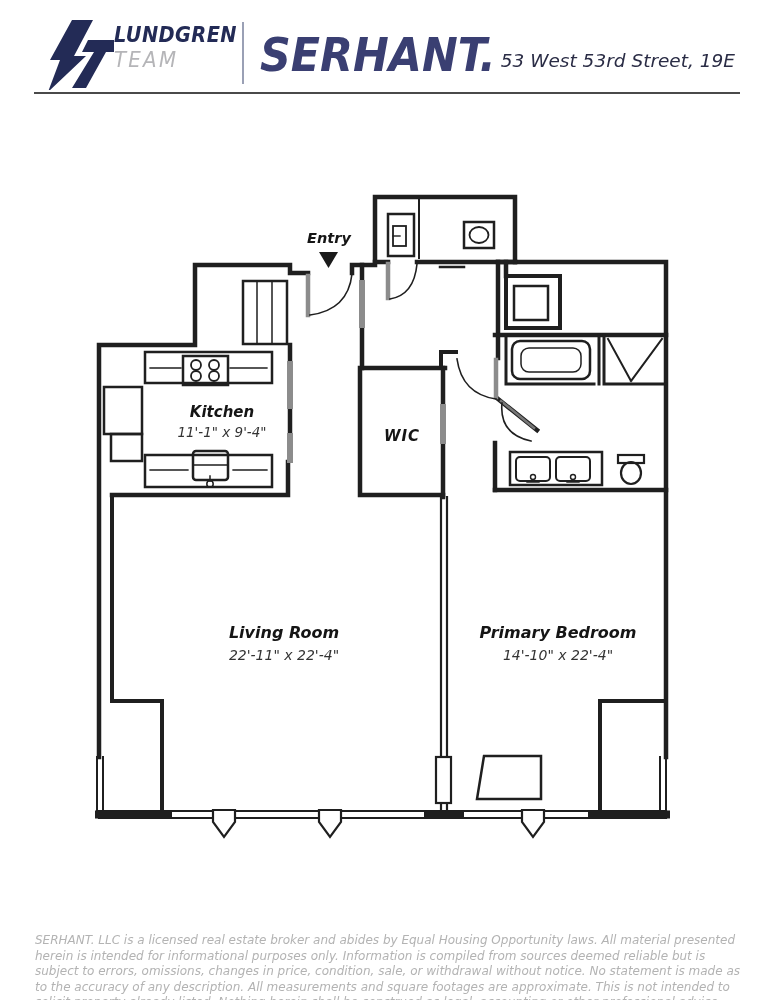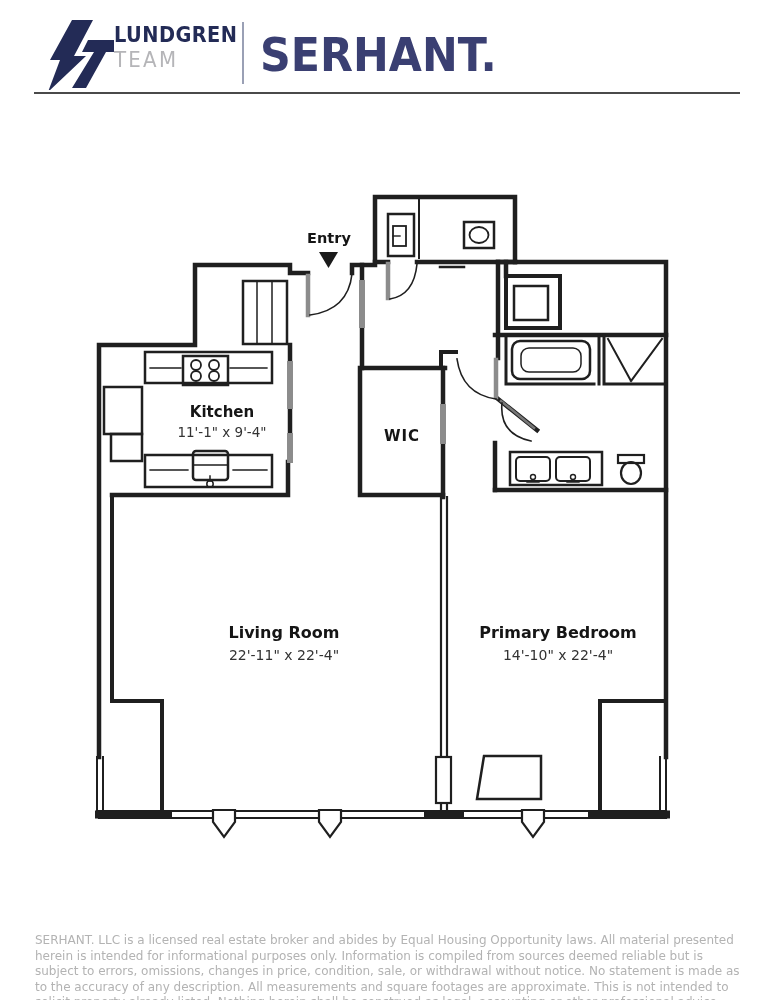--- a/index.html
+++ b/index.html
@@ -1,17 +1,17 @@
 <!DOCTYPE html>
 <html><head>
 <meta charset="utf-8">
 <style>
   html,body{margin:0;padding:0;background:#fff;}
   #page{position:relative;width:773px;height:1000px;background:#ffffff;overflow:hidden;
-        font-family:"DejaVu Sans","Liberation Sans",sans-serif;}
+        font-family:"DejaVu Sans","Liberation Sans",sans-serif;font-style:italic;}
   
   #header{position:absolute;left:0;top:0;width:773px;height:95px;}
   #logo-mark{position:absolute;left:42px;top:16px;}
   #team-text{position:absolute;left:114px;top:24px;line-height:1;}
   #team-line1{font-size:22px;font-weight:800;color:#232b56;letter-spacing:.5px;
               transform:scaleX(.88);transform-origin:left;}
   #team-line2{font-size:22px;font-weight:500;color:#b5b5b8;letter-spacing:2.5px;margin-top:3px;
               transform:scaleX(.9);transform-origin:left;}
   #header-divider{position:absolute;left:242px;top:22px;width:2px;height:62px;background:#9aa0b5;}
   #brand{position:absolute;left:260px;top:28px;font-size:46px;font-weight:800;color:#3a3f72;
@@ -36,20 +36,21 @@
     <svg id="logo-mark" width="72" height="74" viewBox="42 16 72 74">
       <path d="M 72,20 H 93 L 74,56 H 86 L 48,92 L 60,60 H 50 Z" fill="#232b56"></path>
       <path d="M 88,40 H 124 L 118,52 H 106 L 86,88 H 72 L 94,52 H 82 Z" fill="#232b56"></path>
     </svg>
     <div id="team-text">
       <div id="team-line1">LUNDGREN</div>
       <div id="team-line2">TEAM</div>
     </div>
     <div id="header-divider"></div>
     <div id="brand">SERHANT.</div>
+    <div id="address">53 West 53rd Street, 19E</div>
     <div id="header-rule"></div>
   </div>
 
   <svg id="plan" width="773" height="1000" viewBox="0 0 773 1000">
     <g fill="none" stroke="#1f1f1f" stroke-linecap="square" stroke-linejoin="miter">
 
       <path stroke-width="4.5" d="M 99,757 L 99,345 H 195 V 265 H 290 V 273 H 308"></path>
       <path stroke-width="4.5" d="M 352,273 V 265 H 375 V 197 H 515 V 262 H 666 V 757"></path>
       <path stroke-width="4.5" d="M 498,262 H 515"></path>
 

